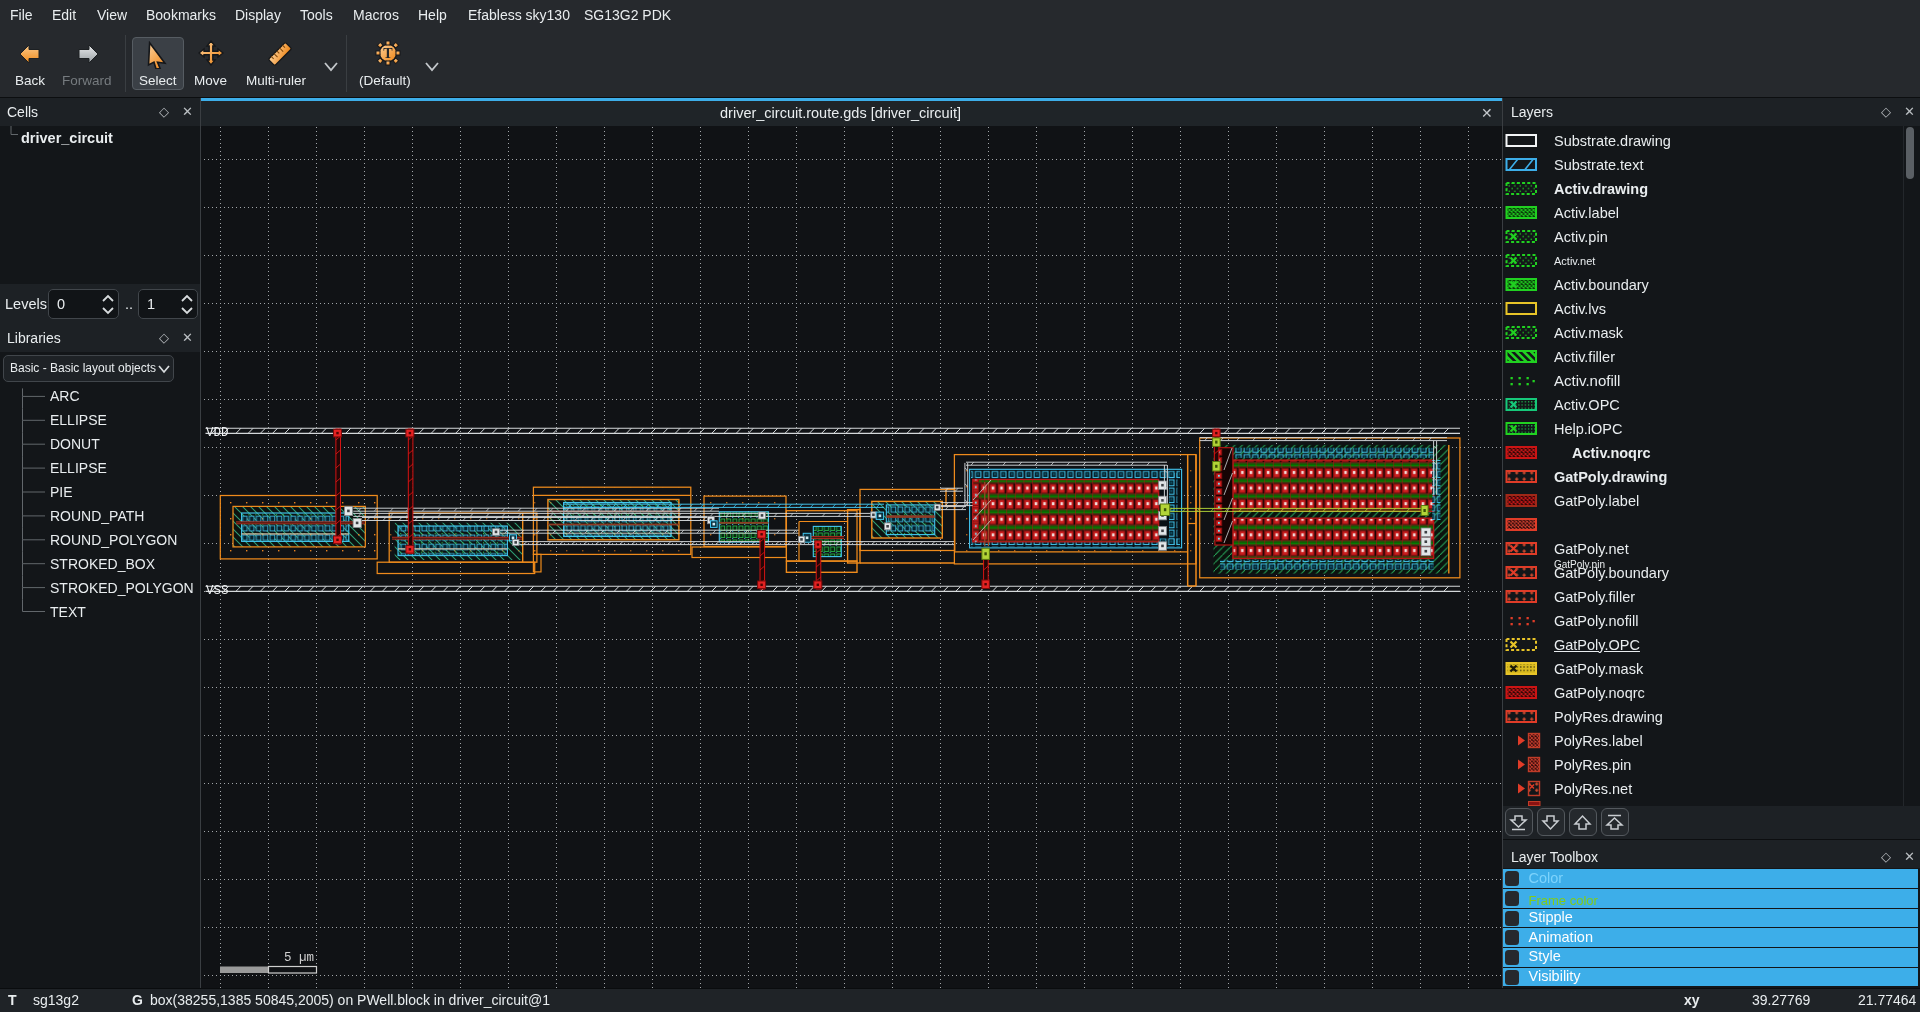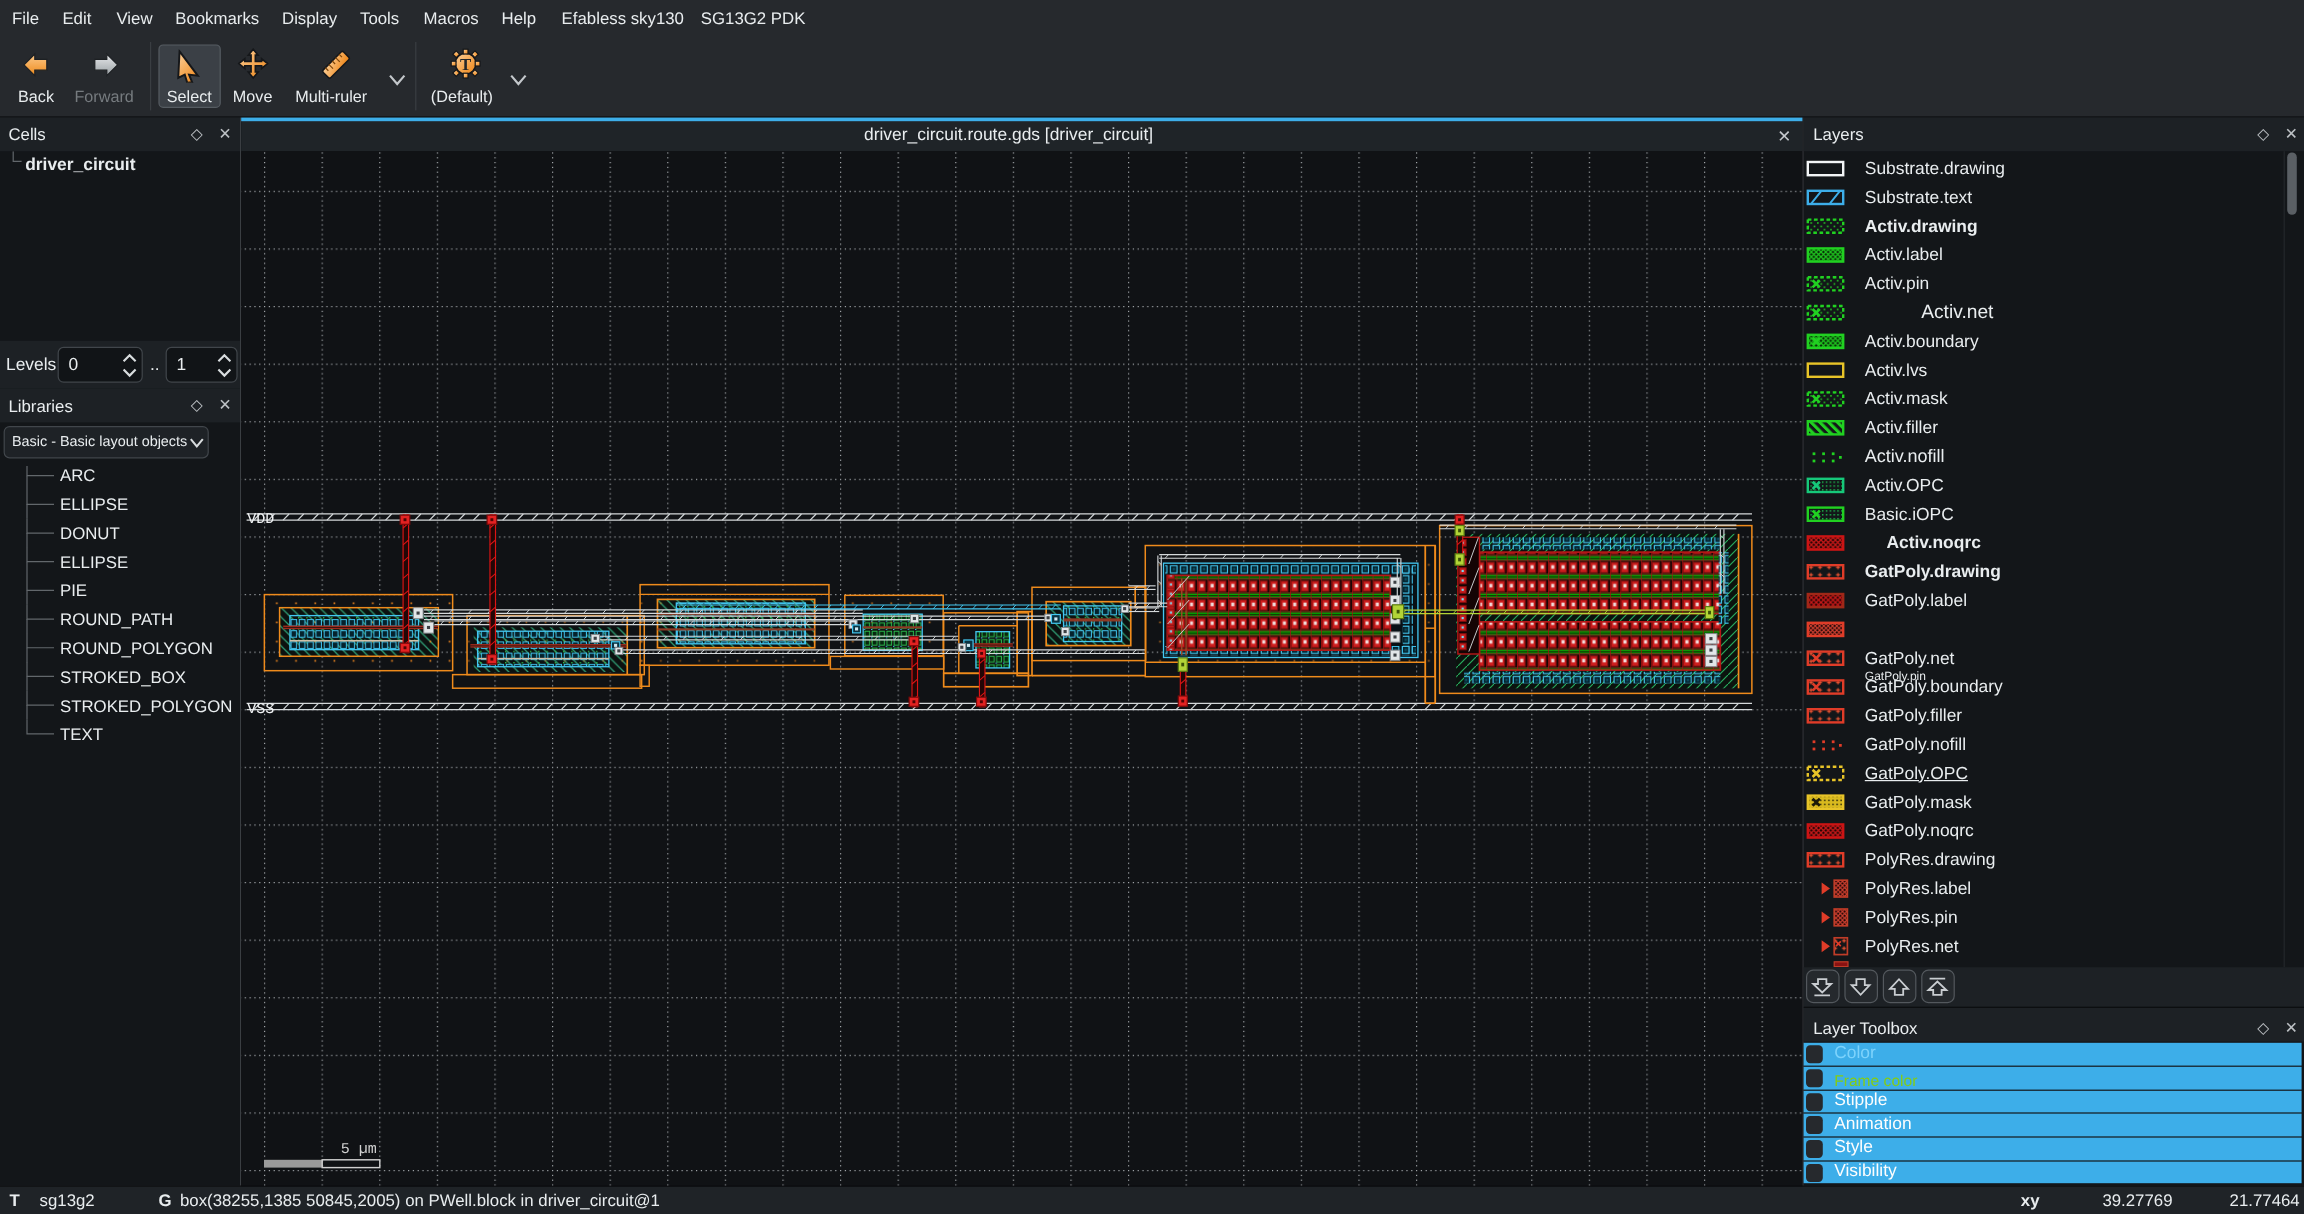--- a/index.html
+++ b/index.html
@@ -1063,28 +1063,28 @@
       <path d="M15 657.5 L22 662.5 L15 667.5 Z" fill="#e03c28"></path>
       <rect x="25.5" y="655.5" width="11" height="14" fill="url(#pRplus)" stroke="#c03c28" stroke-width="1.4"></rect>
       <path d="M27 658.5 L31 662.5 M31 658.5 L27 662.5" stroke="#e03c28" stroke-width="1.4"></path>
       <rect x="25.5" y="675.5" width="11.5" height="4" fill="#8a1212" stroke="#c03c28" stroke-width="1"></rect>
     </svg>
     <div class="txt" style="left:51px;top:30.5px;height:24px;line-height:24px;font-size:14.5px;">Substrate.drawing</div>
     <div class="txt" style="left:51px;top:54.5px;height:24px;line-height:24px;font-size:14.5px;">Substrate.text</div>
     <div class="txt" style="left:51px;top:78.5px;height:24px;line-height:24px;font-size:14.5px;font-weight:bold;">Activ.drawing</div>
     <div class="txt" style="left:51px;top:102.5px;height:24px;line-height:24px;font-size:14.5px;">Activ.label</div>
     <div class="txt" style="left:51px;top:126.5px;height:24px;line-height:24px;font-size:14.5px;">Activ.pin</div>
-    <div class="txt" style="left:51px;top:150.5px;height:24px;line-height:24px;font-size:16px;margin-left:47px;">Activ.net</div>
+    <div class="txt" style="left:51px;top:150.5px;height:24px;line-height:24px;font-size:11px;">Activ.net</div>
     <div class="txt" style="left:51px;top:174.5px;height:24px;line-height:24px;font-size:14.5px;">Activ.boundary</div>
     <div class="txt" style="left:51px;top:198.5px;height:24px;line-height:24px;font-size:14.5px;">Activ.lvs</div>
     <div class="txt" style="left:51px;top:222.5px;height:24px;line-height:24px;font-size:14.5px;">Activ.mask</div>
     <div class="txt" style="left:51px;top:246.5px;height:24px;line-height:24px;font-size:14.5px;">Activ.filler</div>
     <div class="txt" style="left:51px;top:270.5px;height:24px;line-height:24px;font-size:15px;">Activ.nofill</div>
     <div class="txt" style="left:51px;top:294.5px;height:24px;line-height:24px;font-size:14.5px;">Activ.OPC</div>
-    <div class="txt" style="left:51px;top:318.5px;height:24px;line-height:24px;font-size:14.5px;">Basic.iOPC</div>
+    <div class="txt" style="left:51px;top:318.5px;height:24px;line-height:24px;font-size:14.5px;">Help.iOPC</div>
     <div class="txt" style="left:69px;top:342.5px;height:24px;line-height:24px;font-size:14.5px;font-weight:bold;">Activ.noqrc</div>
     <div class="txt" style="left:51px;top:366.5px;height:24px;line-height:24px;font-size:14.5px;font-weight:bold;">GatPoly.drawing</div>
     <div class="txt" style="left:51px;top:390.5px;height:24px;line-height:24px;font-size:14.5px;">GatPoly.label</div>
     <div class="txt" style="left:51px;top:414.5px;height:24px;line-height:24px;font-size:10px;margin-top:40px;">GatPoly.pin</div>
     <div class="txt" style="left:51px;top:438.5px;height:24px;line-height:24px;font-size:14.5px;">GatPoly.net</div>
     <div class="txt" style="left:51px;top:462.5px;height:24px;line-height:24px;font-size:14.5px;">GatPoly.boundary</div>
     <div class="txt" style="left:51px;top:486.5px;height:24px;line-height:24px;font-size:14.5px;">GatPoly.filler</div>
     <div class="txt" style="left:51px;top:510.5px;height:24px;line-height:24px;font-size:14.5px;">GatPoly.nofill</div>
     <div class="txt" style="left:51px;top:534.5px;height:24px;line-height:24px;font-size:14.5px;text-decoration:underline;">GatPoly.OPC</div>
     <div class="txt" style="left:51px;top:558.5px;height:24px;line-height:24px;font-size:14.5px;">GatPoly.mask</div>

